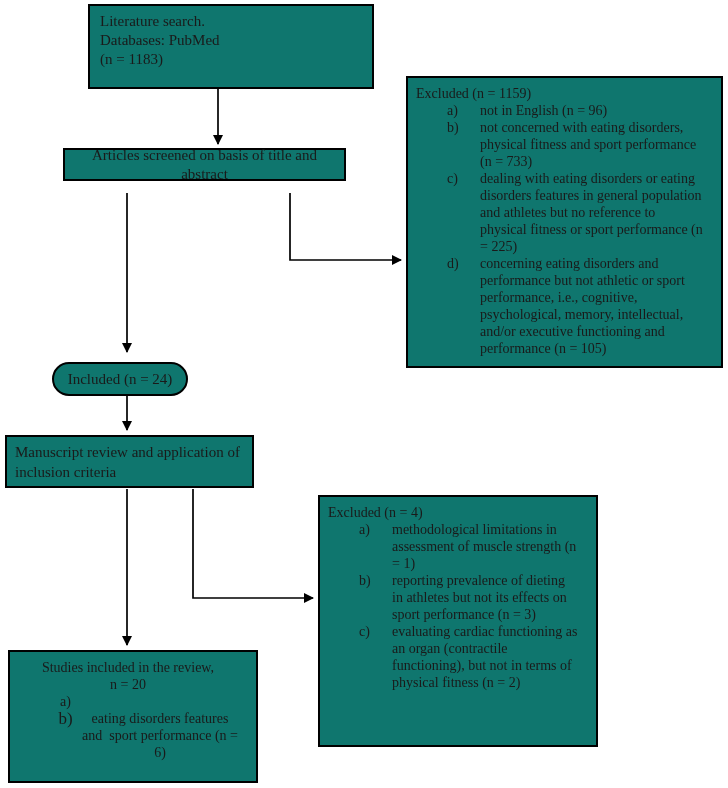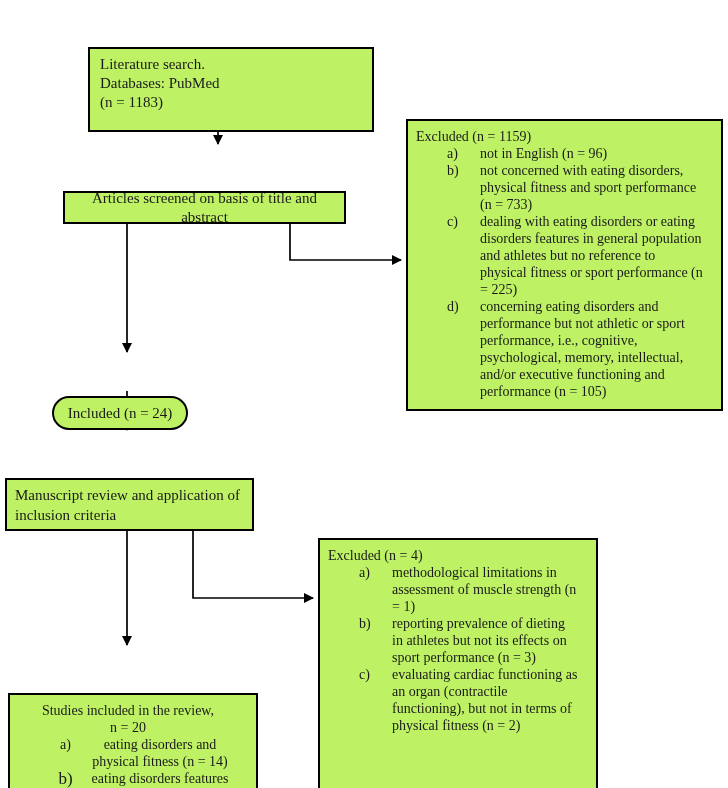--- a/index.html
+++ b/index.html
@@ -18,22 +18,21 @@
   }
   #connectors {
     position: absolute;
     top: 0; left: 0;
     width: 728px; height: 788px;
   }
   .box {
     position: absolute;
     box-sizing: border-box;
     border: 2px solid #000000;
-    background: #bef264;
-    margin-top: 43px;
+    background: #0f766e;
   }
   .plain {
     font-size: 15px;
     line-height: 19px;
   }
   .centered {
     display: flex;
     align-items: center;
     justify-content: center;
     text-align: center;
@@ -108,21 +107,21 @@
     <div class="li">
       <span class="li-label">c)</span>
       <span class="li-text">dealing with eating disorders or eating disorders features in general population and athletes but no reference to physical fitness or sport performance (n = 225)</span>
     </div>
     <div class="li">
       <span class="li-label">d)</span>
       <span class="li-text">concerning eating disorders and performance but not athletic or sport performance, i.e., cognitive, psychological, memory, intellectual, and/or executive functioning and performance (n = 105)</span>
     </div>
   </div>
 
-  <div class="box plain centered" style="left:52px; top:353px; width:136px; height:34px;border-radius:17px;">
+  <div class="box plain centered" style="left:52px; top:362px; width:136px; height:34px;border-radius:17px;">
     <div>Included (n = 24)</div>
   </div>
 
   <div class="box" style="left:5px; top:435px; width:249px; height:53px; font-size:15px; line-height:20px; padding:5px 8px;">
     <div>Manuscript review and application of inclusion criteria</div>
   </div>
 
   <div class="box listbox" style="left:318px; top:495px; width:280px; height:252px;">
     <div class="list-title">Excluded (n = 4)</div>
     <div class="li">
@@ -137,21 +136,20 @@
       <span class="li-label">c)</span>
       <span class="li-text">evaluating cardiac functioning as an organ (contractile functioning), but not in terms of physical fitness (n = 2)</span>
     </div>
   </div>
 
   <div class="box listbox" style="left:8px; top:650px; width:250px; height:133px;text-align:center;">
     <div class="list-title">Studies included in the review,
 n = 20</div>
     <div class="li">
       <span class="li-label">a)</span>
-      <span class="li-text">eating disorders and physical fitness (n = 14)</span>
     </div>
     <div class="li">
       <span class="li-label li-label-lg">b)</span>
       <span class="li-text">eating disorders features and  sport performance (n = 6)</span>
     </div>
   </div>
 
 </div>
 
 </body></html>

